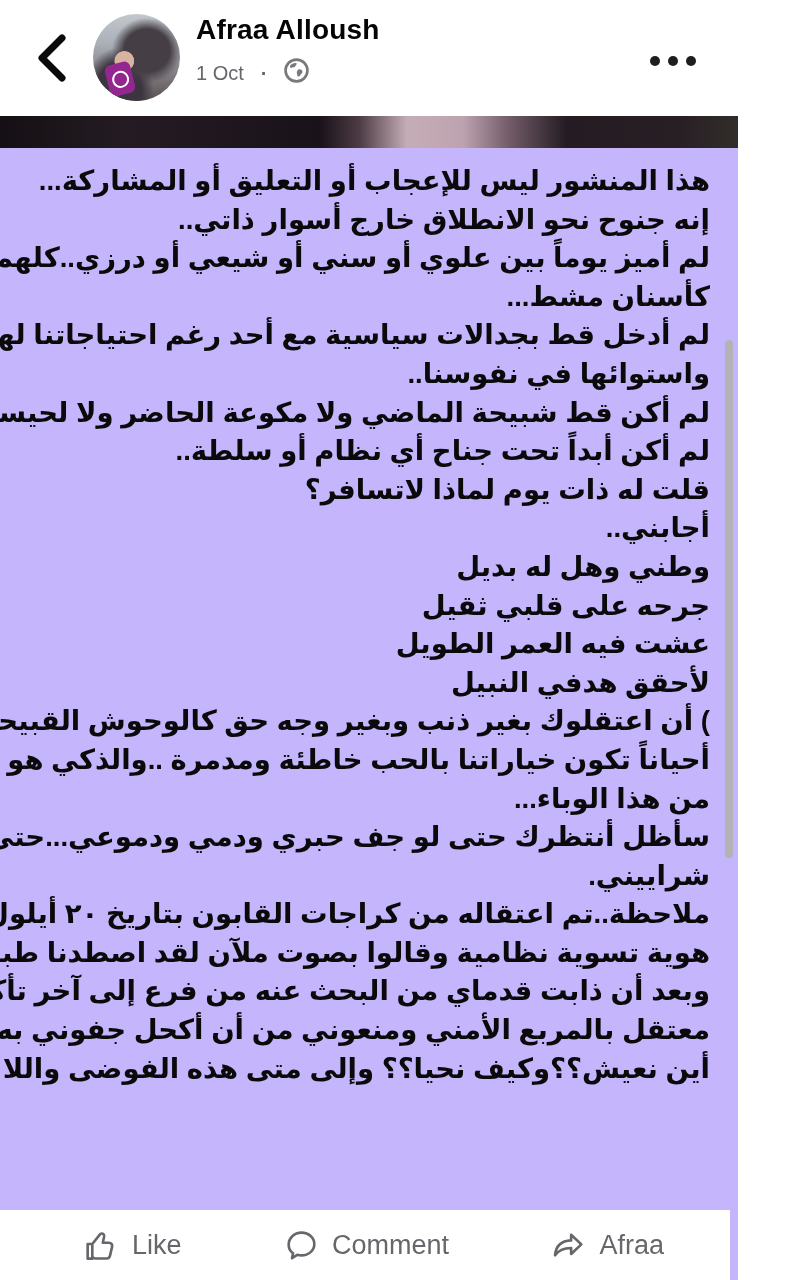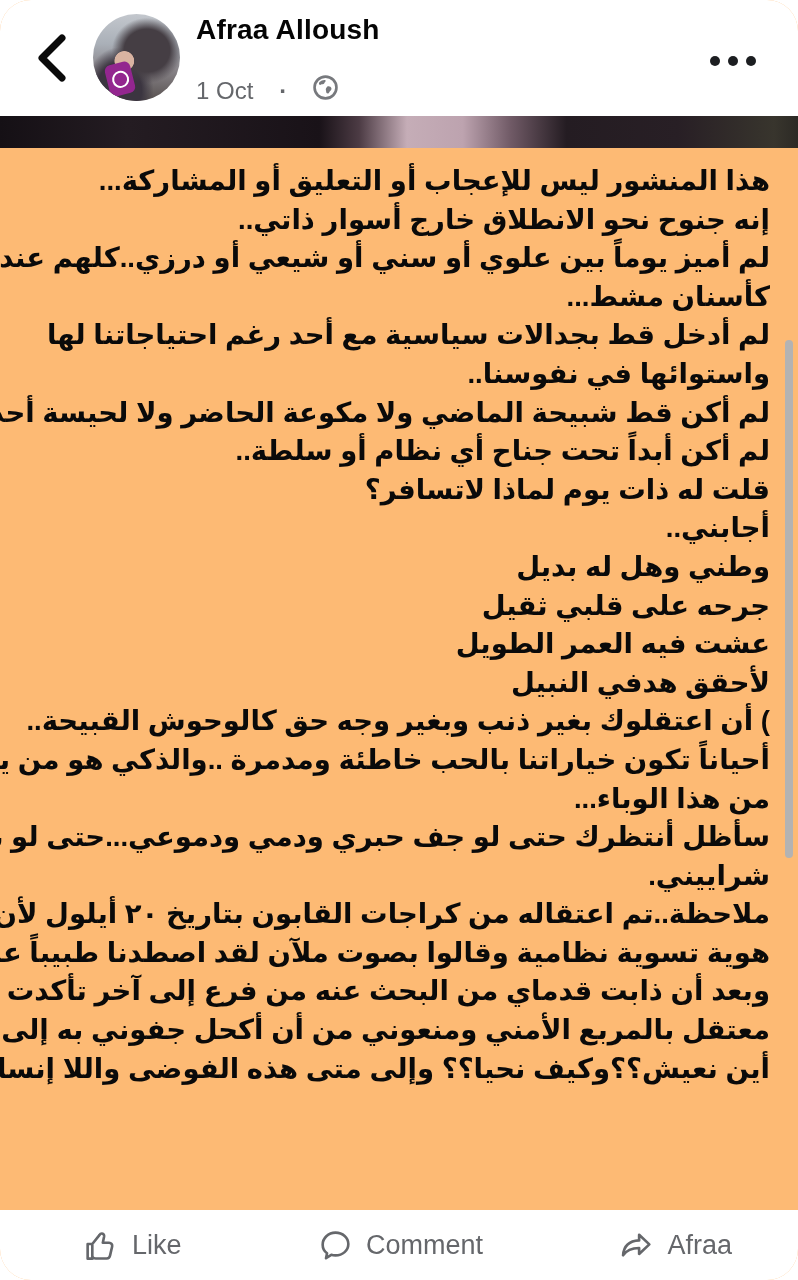--- a/index.html
+++ b/index.html
@@ -1,39 +1,38 @@
 <!DOCTYPE html>
 <html><head>
   <meta charset="utf-8">
   <style>
     html,body{margin:0;padding:0;background:#fff;}
     .page{
-      position:relative;width:798px;height:1280px;background:#fdba74;overflow:hidden;
+      position:relative;width:738px;height:1280px;background:#c4b5fd;overflow:hidden;
       font-family:"Liberation Sans","DejaVu Sans",sans-serif;
-      border-radius:31px;
     }
     
     .post-header{position:absolute;top:0;left:0;right:0;height:116px;background:#fff;}
     .back-btn{position:absolute;left:30px;top:30px;width:46px;height:56px;background:none;border:none;padding:0;cursor:pointer;}
     .avatar{position:absolute;left:93px;top:14px;width:87px;height:87px;border-radius:50%;overflow:hidden;cursor:pointer;}
     .avatar-photo{
       position:absolute;inset:0;
       background:
         radial-gradient(circle at 36% 54%, #d9b3a1 0 13%, rgba(217,179,161,0) 14%),
         radial-gradient(ellipse at 62% 42%, #453e44 0 30%, rgba(69,62,68,0) 46%),
         radial-gradient(ellipse at 30% 88%, #3b3540 0 26%, rgba(59,53,64,0) 40%),
         linear-gradient(180deg,#c3c7cd 0%,#aab0b8 34%,#8b878c 62%,#57504f 100%);
     }
     .avatar-badge{
       position:absolute;left:14px;bottom:6px;width:26px;height:32px;border-radius:6px;
       background:#93268f;transform:rotate(-14deg);display:flex;align-items:center;justify-content:center;
     }
     .avatar-badge .badge-dot{width:13px;height:13px;border-radius:50%;border:2px solid #fff;display:block;}
     .author-name{position:absolute;left:196px;top:14px;font-size:28px;font-weight:bold;color:#050505;letter-spacing:.2px;cursor:pointer;}
-    .meta{position:absolute;left:196px;top:58px;display:flex;align-items:center;gap:26px;font-size:24px;color:#65676b;margin-top:17px;}
+    .meta{position:absolute;left:196px;top:58px;display:flex;align-items:center;gap:17px;font-size:20px;color:#65676b;}
     .dot-sep{font-weight:bold;}
     .more-btn{position:absolute;right:36px;top:50px;display:flex;gap:8px;background:none;border:none;padding:6px;cursor:pointer;}
     .more-btn .d{width:10px;height:10px;border-radius:50%;background:#1c1e21;display:block;}
     
     .photo-strip{
       position:absolute;top:116px;left:0;width:798px;height:32px;cursor:pointer;
       background:linear-gradient(90deg,
         #151015 0%, #241c22 16%, #191218 40%, #4c3b44 45%,
         #c5adb7 51%, #bda3af 58%, #705a66 64%, #241c22 71%,
         #281f25 85%, #38352d 97%, #2c2a25 100%);
@@ -41,21 +40,21 @@
     
     .post-text{
       position:absolute;top:162px;right:28px;left:16px;
       direction:rtl;text-align:right;
       font-size:27.5px;line-height:38.6px;color:#0a0a0a;font-weight:bold;
     }
     .post-line{white-space:pre;overflow:visible;}
     .scrollbar-thumb{position:absolute;right:5px;top:340px;width:8px;height:518px;border-radius:4px;background:#b3b3b3;cursor:grab;}
     
     .action-bar{
-      position:absolute;left:0;right:0;top:1210px;height:70px;
+      position:absolute;left:0;right:8px;top:1210px;height:70px;
       display:flex;align-items:center;justify-content:space-between;
       padding:0 66px 0 84px;background:#fff;
     }
     .action-btn{
       display:flex;align-items:center;gap:13px;background:none;border:none;padding:0;
       color:#65676b;font-size:27px;font-family:inherit;cursor:pointer;
     }
     .action-btn svg{display:block;}
   </style>
 </head>

